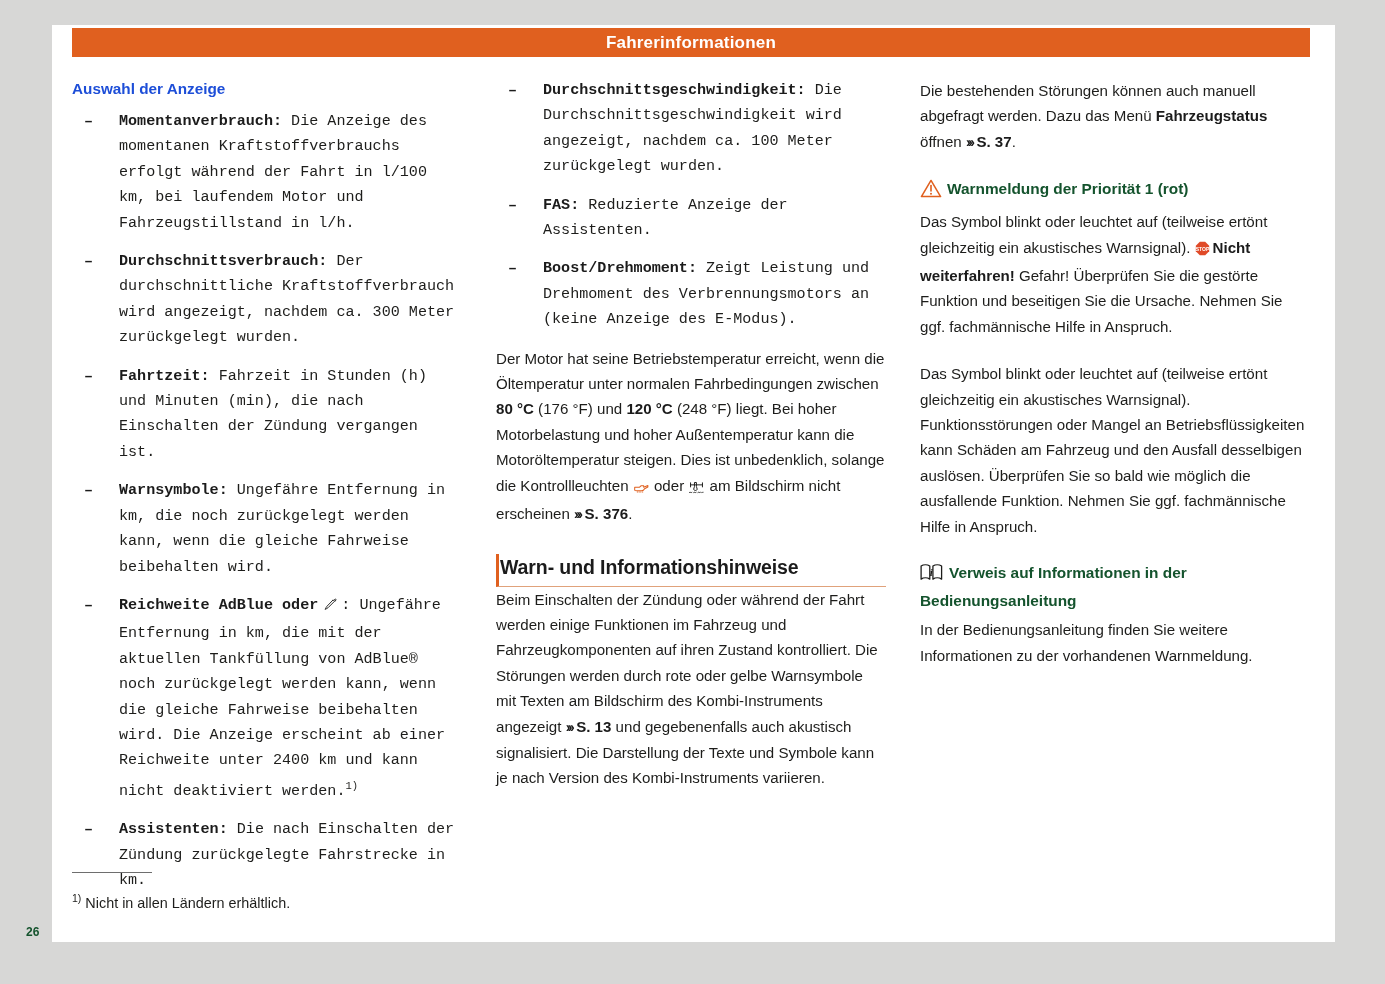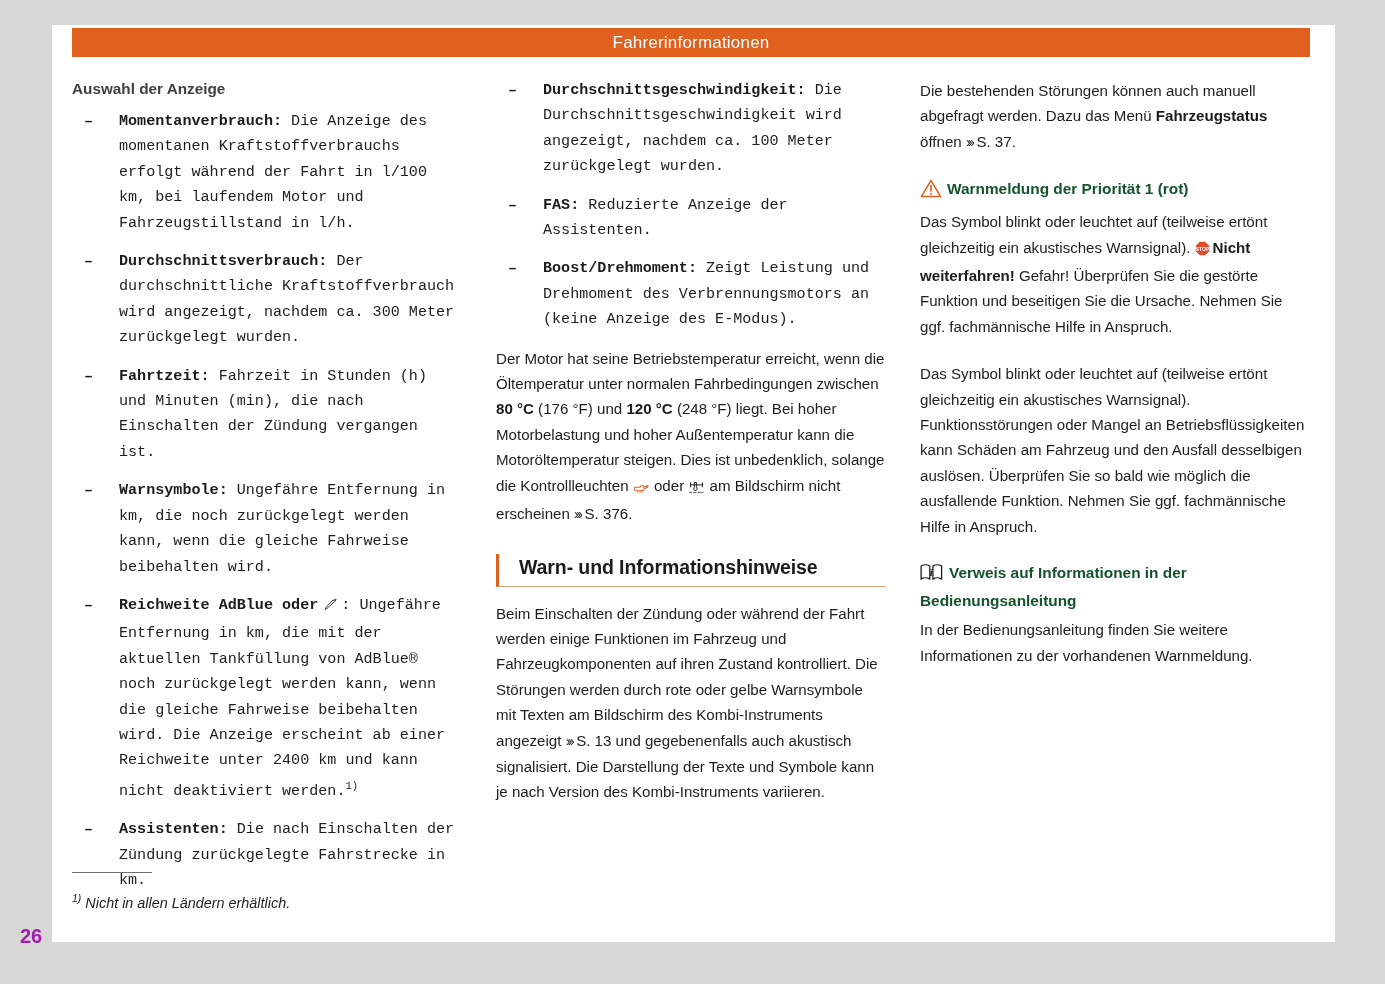--- a/index.html
+++ b/index.html
@@ -18,46 +18,46 @@
   #header-bar {
     position: absolute;
     left: 72px; top: 28px;
     width: 1238px; height: 29px;
     background: #e0601f;
     display: flex; align-items: center; justify-content: center;
   }
   #header-title {
     color: #ffffff;
     font-size: 17px;
-    font-weight: normal;
+    font-weight: bold;
     letter-spacing: .2px;
   }
   #page-number {
     position: absolute;
-    left: 20px; top: 925px;
-    font-size: 20px; font-weight: bold; color: #a21caf;
+    left: 26px; top: 925px;
+    font-size: 12px; font-weight: bold; color: #14532d;
   }
   #columns {
     position: absolute;
     left: 72px; top: 78px;
     width: 1238px;
     display: flex;
     gap: 34px;
   }
   .col { width: 390px; }
   p, li, div.txt {
     font-size: 15.1px;
     line-height: 25.4px;
     color: #1d1d1b;
     text-align: left;
   }
   .h-sub {
     font-size: 15.3px;
     font-weight: bold;
-    color: #404040;
+    color: #1d4ed8;
     margin-bottom: 7px;
     line-height: 22px;
   }
   .h-sub.spaced { margin-top: 24px; }
   p.body { margin-bottom: 13px; }
   b, strong { font-weight: bold; color: #1b1b1b; }
   ul.dash { list-style: none; margin: 9px 0 0 0; }
   ul.dash > li {
     position: relative;
     padding-left: 47px;
@@ -68,24 +68,23 @@
     content: "–";
     position: absolute;
     left: 12px; top: 0;
     font-weight: bold;
     font-size: 15.1px;
     color: #1b1b1b;
   }
   
   .boxed-head {
     margin-top: 26px;
-    margin-bottom: 14px;
     border-left: 3px solid #e0601f;
     border-bottom: 1.6px solid #e0a27b;
-    padding: 2px 0 7px 20px;
+    padding: 2px 0 7px 1px;
   }
   .boxed-head span {
     font-size: 19.5px;
     font-weight: bold;
     color: #1b1b1b;
     letter-spacing: -.1px;
   }
   
   .notice { margin-top: 22px; }
   .notice-title {
@@ -100,23 +99,23 @@
   
   #footnote {
     position: absolute;
     left: 72px; top: 872px;
     width: 400px;
   }
   #footnote .rule {
     width: 80px; height: 1px; background: #6e6e6e;
     margin-bottom: 14px;
   }
-  #footnote .fn-text { font-size: 14.4px; line-height: 22px; color: #1d1d1b; font-style: italic; }
+  #footnote .fn-text { font-size: 14.4px; line-height: 22px; color: #1d1d1b; }
   sup { font-size: 10.5px; vertical-align: super; }
-  .ref { font-weight: normal; color: #1b1b1b; white-space: nowrap; }
+  .ref { font-weight: bold; color: #1b1b1b; white-space: nowrap; }
   .ref .chev { letter-spacing: -2.5px; margin-right: 4px; font-size: 14px; }
   .icon-inline { display: inline-block; vertical-align: -3px; }
 </style>
 </head>
 <body>
 
 <div id="page"></div>
 
 <div id="header-bar">
   <span id="header-title">Fahrerinformationen</span>

